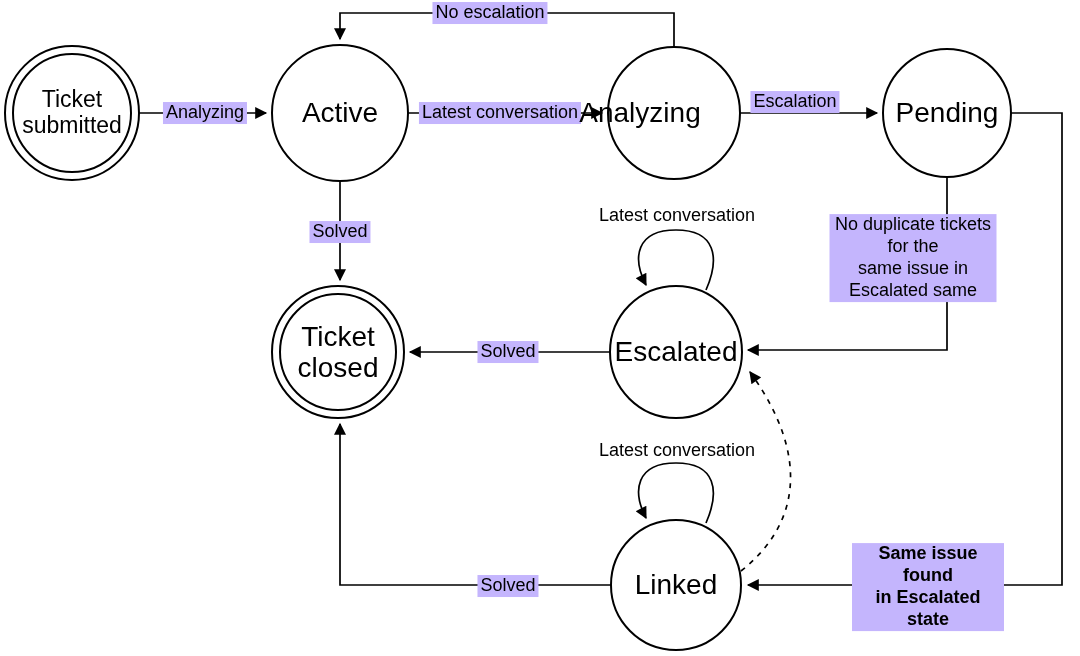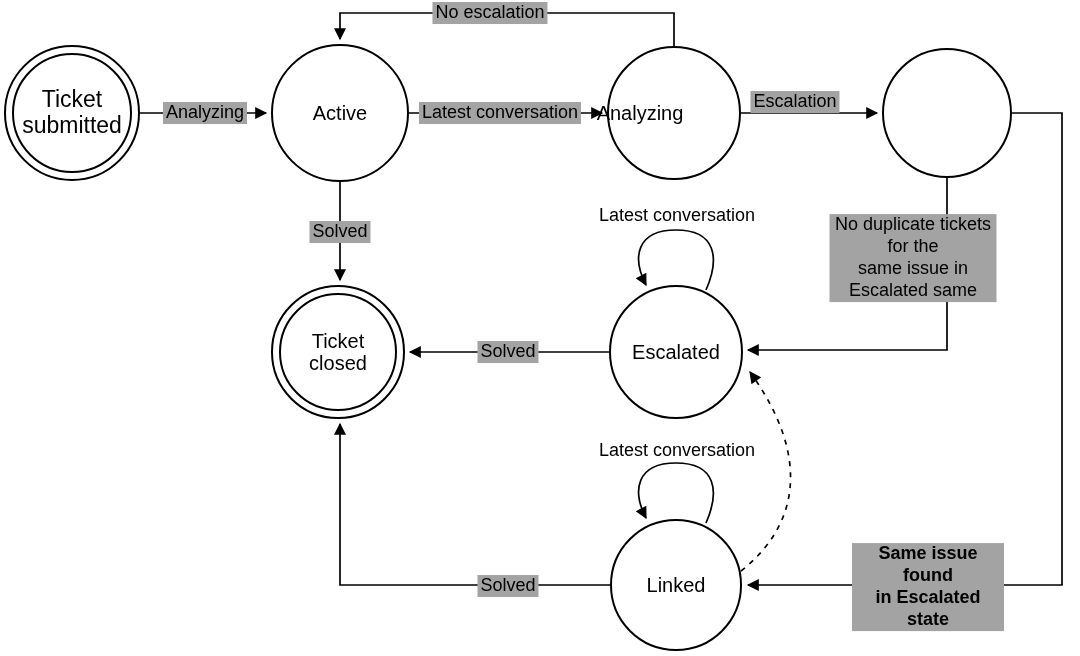--- a/index.html
+++ b/index.html
@@ -17,35 +17,35 @@
     overflow: hidden;
   }
   .canvas svg {
     position: absolute;
     left: 0;
     top: 0;
   }
   .edge-label {
     position: absolute;
     transform: translate(-50%, -50%);
-    background: #a3a3a3;
+    background: #c4b5fd;
     font-size: 18px;
     line-height: 1.22;
     text-align: center;
     white-space: pre-line;
     padding: 0 3px;
     z-index: 3;
   }
   .edge-label.no-bg {
     background: transparent;
   }
   .node-label {
     position: absolute;
     transform: translate(-50%, -50%);
-    font-size: 20px;
+    font-size: 28px;
     line-height: 1.12;
     text-align: center;
     white-space: pre-line;
     z-index: 4;
   }
   .node-label.small {
     font-size: 23px;
   }
 </style>
 </head>
@@ -85,20 +85,21 @@
       <circle cx="338" cy="352" r="58"></circle>
       <circle cx="676" cy="352" r="66"></circle>
       <circle cx="676" cy="585" r="65"></circle>
     </g>
   </svg>
 
   <div class="node-label small" style="left:72px; top:113px;">Ticket
 submitted</div>
   <div class="node-label" style="left:340px; top:113px;">Active</div>
   <div class="node-label" style="left:640px; top:113px;text-align:center;">Analyzing</div>
+  <div class="node-label" style="left:947px; top:113px;">Pending</div>
   <div class="node-label" style="left:338px; top:352px;">Ticket
 closed</div>
   <div class="node-label" style="left:676px; top:352px;">Escalated</div>
   <div class="node-label" style="left:676px; top:585px;text-align:center;">Linked</div>
 
   <div class="edge-label" style="left:205px; top:113px;">Analyzing</div>
   <div class="edge-label" style="left:490px; top:13px;">No escalation</div>
   <div class="edge-label" style="left:500px; top:113px;">Latest conversation</div>
   <div class="edge-label" style="left:795px; top:102px;">Escalation</div>
   <div class="edge-label" style="left:340px; top:232px;">Solved</div>

